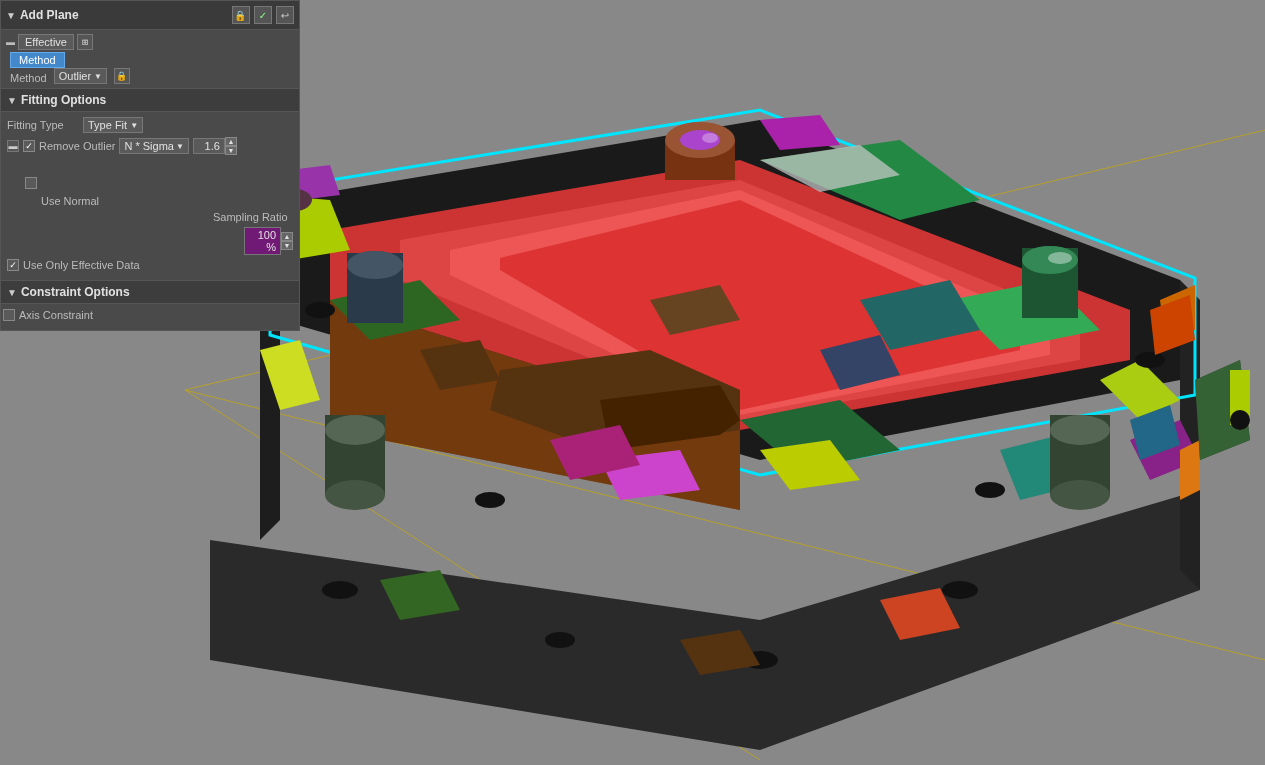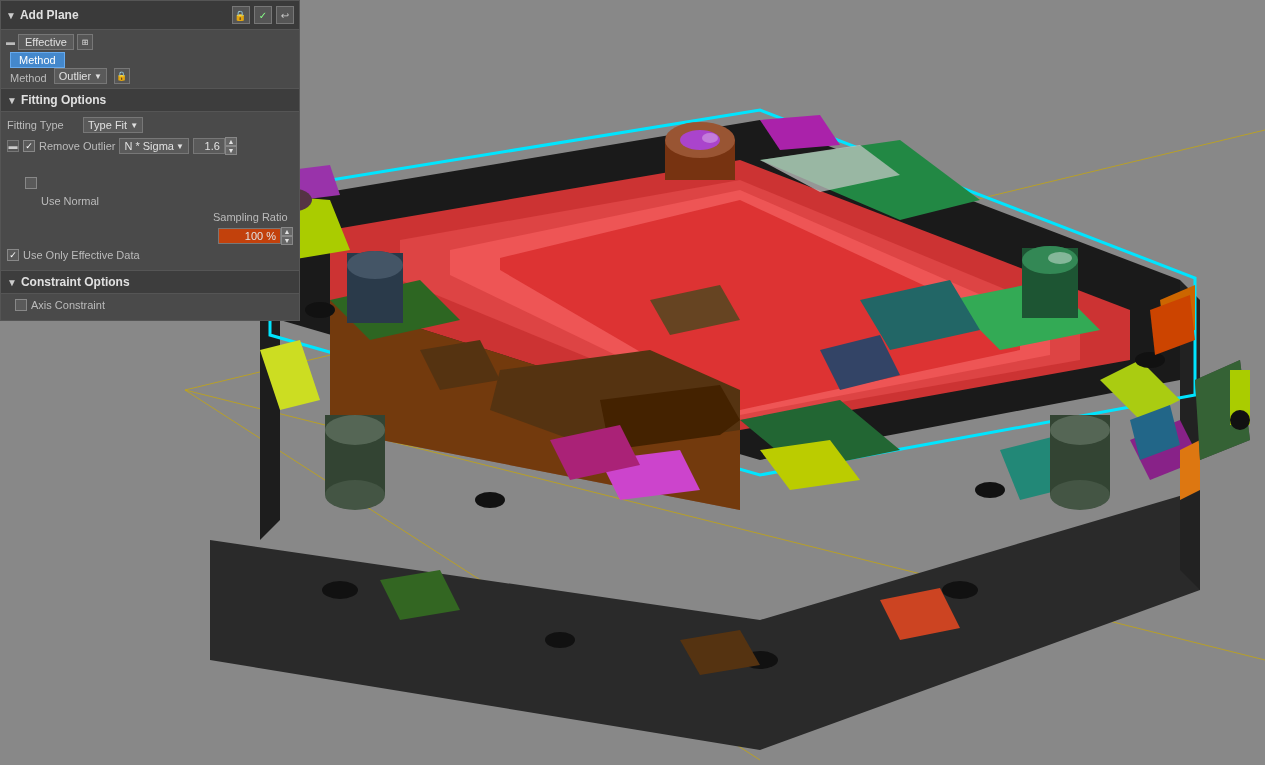--- a/index.html
+++ b/index.html
@@ -115,21 +115,21 @@
       gap: 4px;
       margin-bottom: 4px;
       flex-direction: column;
     }
 
     
     .constraint-content {
       background: #4a4a4a;
       border: 1px solid #555;
       border-top: none;
-      padding: 5px 14px;
+      padding: 5px 2px;
     }
 
     
     .viewport-svg {
       position: absolute;
       top: 0; left: 0;
       width: 100%;
       height: 100%;
       pointer-events: none;
     }
@@ -312,21 +312,21 @@
     </div>
 
     <div class="checkbox-row indented">
       <div style="width:12px;height:12px;border:1px solid #888;background:#5a5a5a;display:inline-flex;align-items:center;justify-content:center;font-size:9px;"></div>
       <span style="color:#bbb;font-size:11px;margin-top:36px;">Use Normal</span>
     </div>
 
     <div class="sampling-row">
       <span style="color:#bbb;font-size:11px;min-width:80px;">Sampling Ratio</span>
       <div style="display:inline-flex;align-items:center;">
-        <div style="background:#c2410c;border:1px solid #777;color:#e0e0e0;font-size:11px;padding:1px 4px;width:63px;text-align:right;display:inline-block;">
+        <div style="background:#701a75;border:1px solid #777;color:#e0e0e0;font-size:11px;padding:1px 4px;width:37px;text-align:right;display:inline-block;">
           <span>100 %</span>
         </div>
         <div style="display:flex;flex-direction:column;width:12px;">
           <div style="background:#666;border:1px solid #888;height:9px;display:flex;align-items:center;justify-content:center;font-size:7px;cursor:pointer;">▲</div>
           <div style="background:#666;border:1px solid #888;height:9px;display:flex;align-items:center;justify-content:center;font-size:7px;cursor:pointer;">▼</div>
         </div>
       </div>
     </div>
 
     <div class="checkbox-row">

